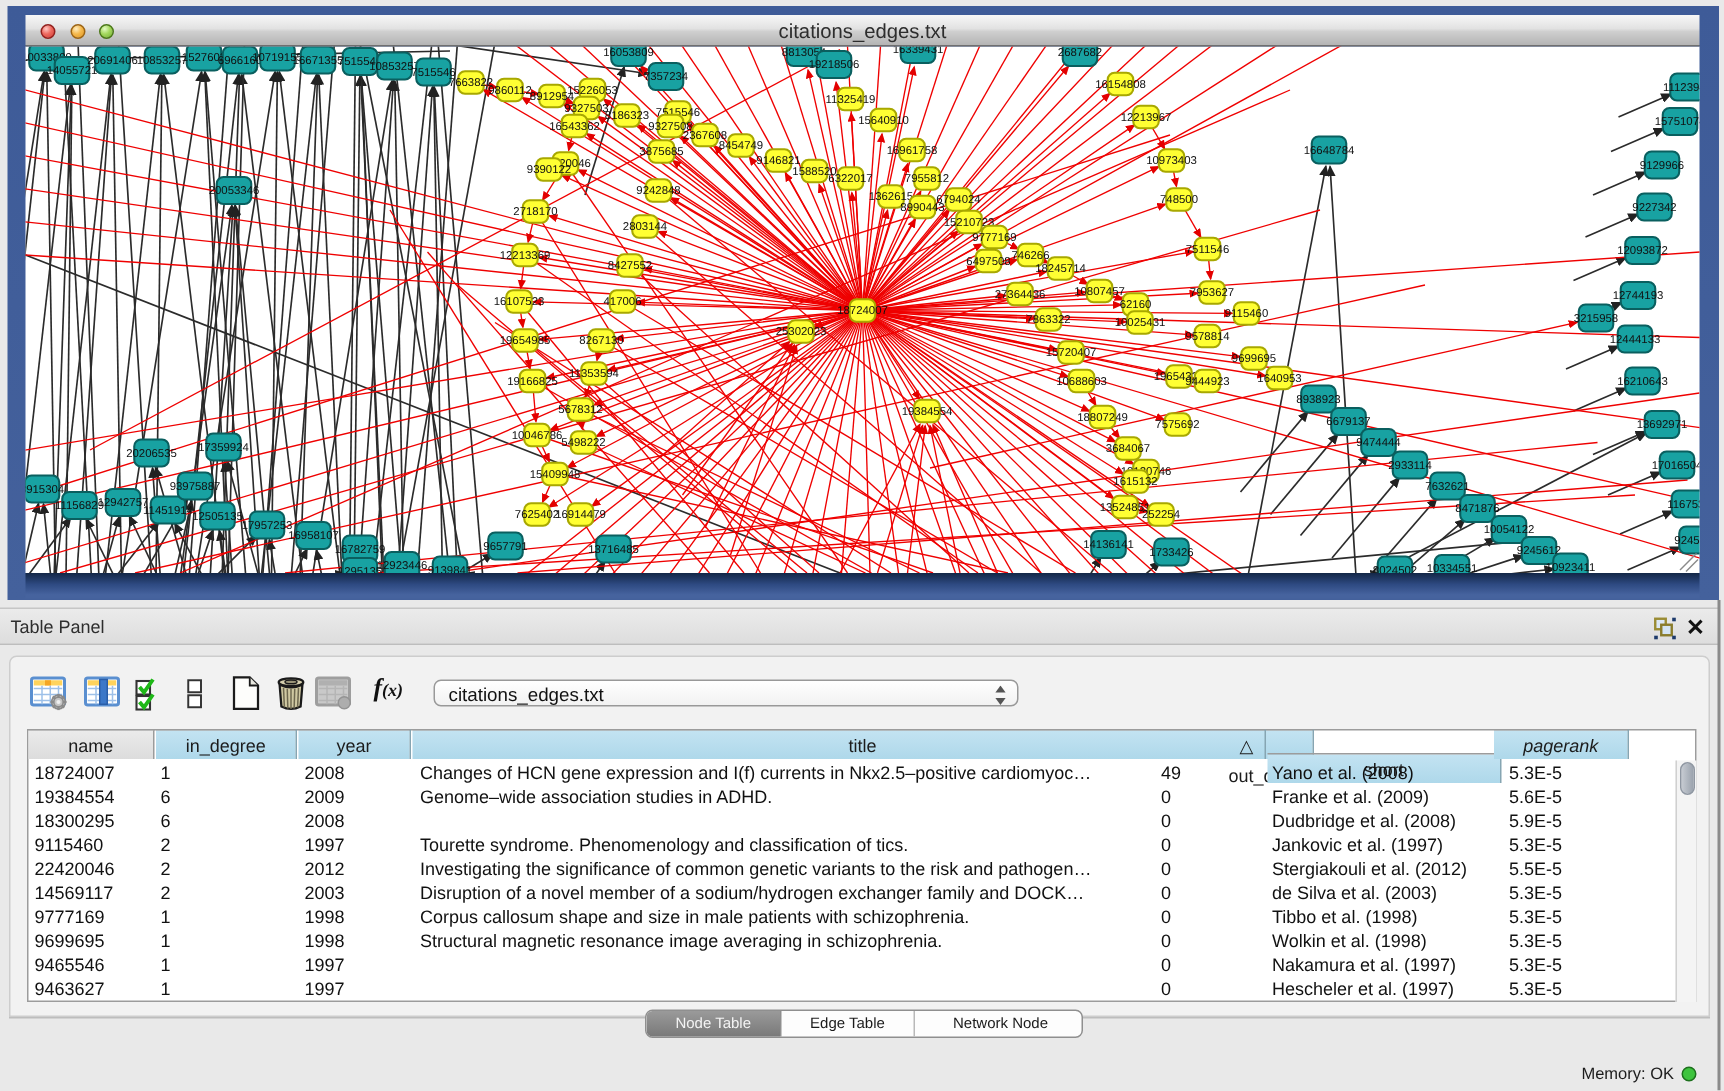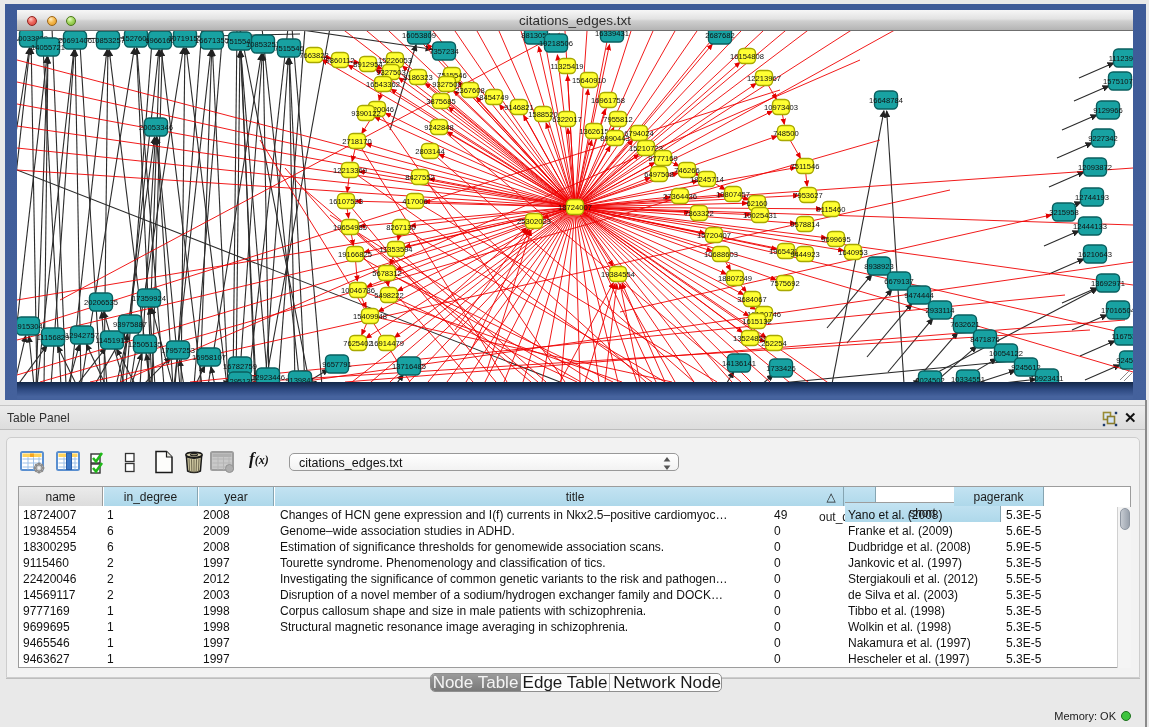--- a/index.html
+++ b/index.html
@@ -31,30 +31,30 @@
 #table { position:absolute; left:18px; top:486px; width:1113px; height:182px; background:#fff;
   border:1px solid #9c9c9c; }
 .hc { position:absolute; top:486px; height:20px; background:linear-gradient(180deg,#c3e3f2,#aed8ea);
   border-top:1px solid #9c9c9c; border-right:1px solid #86a5b2; font-size:12px; color:#1c1c1c; text-align:center; line-height:20px; }
 #hc0 { left:19px; width:84px; background:linear-gradient(180deg,#ebebeb,#dcdcdc); border-right-color:#9b9b9b; }
 #hc1 { left:104px; width:94px; }
 #hc2 { left:199px; width:75px; }
 #hc3 { left:275px; width:601px; }
 #hc4 { left:773px; width:71px;padding-left:46px; }
 #hc5 { left:845px; width:156px;margin-top:16px; }
-#hc6 { left:954px; width:90px; }
+#hc6 { left:996px; width:90px;font-style:italic; }
 .tr { position:absolute; left:19px; width:1100px; height:16px; font-size:12px; color:#111; }
 .tr .c { position:absolute; top:1px; white-space:nowrap; }
 #vsb { position:absolute; left:1117px; top:507px; width:14px; height:161px; background:#f4f4f4; border-left:1px solid #d0d0d0; }
 #vsb .th { position:absolute; left:2px; top:1px; width:10px; height:22px; border-radius:5px;
   background:linear-gradient(90deg,#c6cbd2,#9aa2ad); border:1px solid #8f97a2; }
 #divider { position:absolute; left:6px; top:678px; width:1134px; height:1px; background:#bdbdbd; }
 #tabs { position:absolute; left:430px; top:673px; width:292px; height:19px; border:1px solid #8f8f8f;
   border-radius:5px; background:#fdfdfd; overflow:hidden; }
-.seg { position:absolute; top:0; height:19px; font-size:17px; color:#1a1a1a; text-align:center; line-height:18px; }
+.seg { position:absolute; top:0; height:19px; font-size:10px; color:#1a1a1a; text-align:center; line-height:18px; }
 #seg1 { left:0; width:89px; background:linear-gradient(180deg,#9a9a9a,#757575); color:#f4f4f4; }
 #seg2 { left:89px; width:90px; border-left:1px solid #8f8f8f; border-right:1px solid #b9b9b9; }
 #seg3 { left:180px; width:112px; }
 #status { position:absolute; right:33px; top:710px; font-size:11px; color:#1c1c1c; }
 #memdot { position:absolute; left:1121px; top:711px; width:10px; height:10px; border-radius:50%;
   background:#3ec43e; border:1.5px solid #1d701d; }
 #redge { position:absolute; left:1145px; top:400px; width:2px; height:327px; background:#8a8a8a; }
 </style></head>
 <body>
 <div id="frame"></div>
@@ -796,21 +796,20 @@
     <span class="c" style="left:184px">2009</span>
     <span class="c" style="left:261px">Genome–wide association studies in ADHD.</span>
     <span class="c" style="left:755px">0</span>
     <span class="c" style="left:829px">Franke et al. (2009)</span>
     <span class="c" style="left:987px">5.6E-5</span>
   </div>
 <div class="tr" style="top:539px">
     <span class="c" style="left:4px">18300295</span>
     <span class="c" style="left:88px">6</span>
     <span class="c" style="left:184px">2008</span>
-    <span class="c" style="left:261px">Estimation of significance thresholds for genomewide association scans.</span>
     <span class="c" style="left:755px">0</span>
     <span class="c" style="left:829px">Dudbridge et al. (2008)</span>
     <span class="c" style="left:987px">5.9E-5</span>
   </div>
 <div class="tr" style="top:555px">
     <span class="c" style="left:4px">9115460</span>
     <span class="c" style="left:88px">2</span>
     <span class="c" style="left:184px">1997</span>
     <span class="c" style="left:261px">Tourette syndrome. Phenomenology and classification of tics.</span>
     <span class="c" style="left:755px">0</span>

